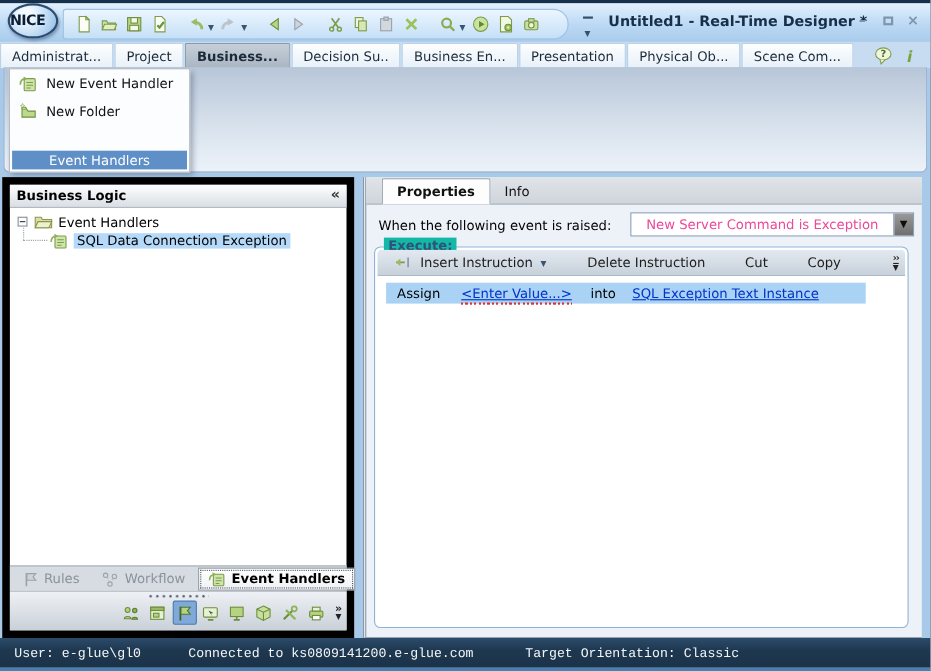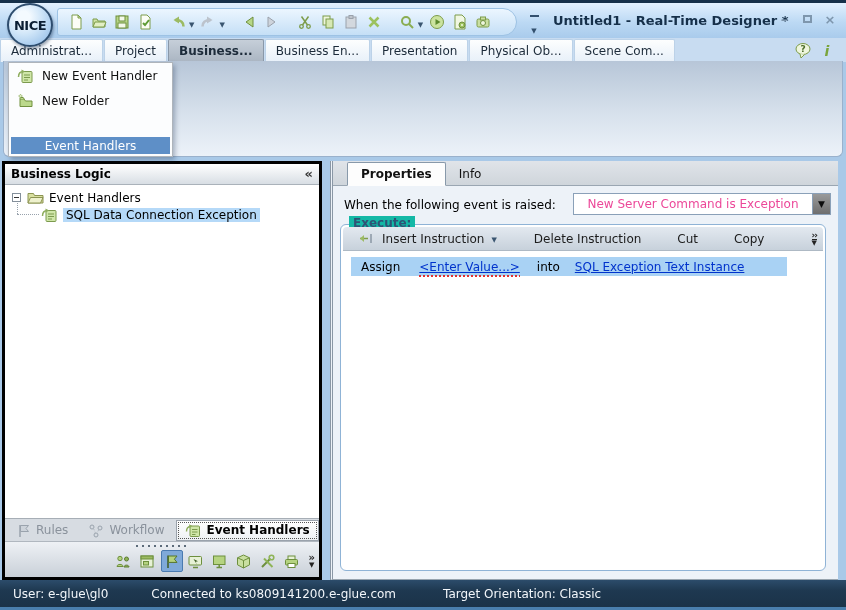--- a/index.html
+++ b/index.html
@@ -4,24 +4,24 @@
 <style>
   * { box-sizing: border-box; margin: 0; padding: 0; }
   body { font-family: "DejaVu Sans", "Liberation Sans", sans-serif; background:#666; }
   .window { position:relative; width:846px; height:610px; background:#a9c9e8; overflow:hidden; }
   .top-edge { position:absolute; top:0; left:0; right:0; height:3px; background:#16304a; }
   .bottom-edge { position:absolute; bottom:0; left:0; right:0; height:3px; background:#4a7fae; }
 
   
   .titlebar { position:absolute; top:3px; left:0; right:0; height:35px;
     background:linear-gradient(#e2f0fe, #bcd9f4 55%, #a9cbec); }
-  .nice-logo { position:absolute; top:3px; left:7px; width:46px; height:44px; border-radius:50%;
+  .nice-logo { position:absolute; top:3px; left:7px; width:46px; height:32px; border-radius:50%;
     background:radial-gradient(circle at 35% 30%, #f4faff 15%, #cfe5f8 45%, #9cc3ea 85%, #7fa9d6);
     border:2px solid #2e4d6e; box-shadow:1px 2px 3px rgba(20,40,70,.4);
-    display:flex; align-items:center; justify-content:center; z-index:30; cursor:pointer; }
+    display:flex; align-items:center; justify-content:flex-start; z-index:30; cursor:pointer; }
   .nice-logo span { font-weight:bold; font-size:13px; letter-spacing:-0.5px; color:#0b1e33; }
   .qat { position:absolute; left:57px; top:5px; height:28px; width:460px;
     background:linear-gradient(#ecf6ff, #c5dff6); border:1px solid #9dc2e4;
     border-radius:3px 14px 14px 3px; display:flex; align-items:center; padding:0 10px 0 8px; gap:3px; }
   .qicon { width:20px; height:20px; display:flex; align-items:center; justify-content:center; cursor:pointer; border-radius:2px; }
   .dd-arrow { font-size:7px; color:#3a5570; margin:6px 1px 0 -2px; }
   .qsep { width:7px; }
   .qat-more { position:absolute; left:528px; top:12px; width:12px; text-align:center; cursor:pointer; }
   .qat-more .bar { display:block; width:9px; height:0; border-top:2px solid #33506e; margin:0 auto 1px; }
   .qat-more .chev { font-size:7px; color:#33506e; line-height:5px; }
@@ -48,21 +48,21 @@
 
   
   .popup { position:absolute; top:62px; left:8px; width:165px; height:95px; background:#fcfdfe;
     border:1px solid #aeb4bb; box-shadow:2px 3px 5px rgba(30,50,80,.35); z-index:20; }
   .popup-item { display:flex; align-items:center; gap:8px; padding:5px 6px 4px 8px; font-size:12px; color:#111; cursor:pointer; }
   .popup-groupbar { position:absolute; left:2px; right:2px; bottom:2px; height:17px; background:#5e8fc7;
     color:#fff; font-size:12px; display:flex; align-items:center; justify-content:center; cursor:pointer; }
 
   
   .left-panel { position:absolute; left:2px; top:161px; width:320px; bottom:30px;
-    background:#fff; border:3px solid #000000; display:flex; flex-direction:column; }
+    background:#fff; border:7px solid #000000; display:flex; flex-direction:column; }
   .lp-header { height:21px; background:linear-gradient(#ffffff, #d8dee4); border-bottom:1px solid #aab2ba;
     display:flex; align-items:center; padding:0 6px; }
   .lp-header .lp-title { font-size:12px; font-weight:bold; color:#000; }
   .lp-header .collapse { margin-left:auto; font-size:13px; font-weight:bold; color:#333; cursor:pointer; line-height:12px; }
   .tree { flex:1; position:relative; padding-top:4px; overflow:hidden; }
   .tree-row { display:flex; align-items:center; height:17px; font-size:12px; color:#000; }
   .expander { width:9px; height:9px; border:1px solid #848f9a; background:#fff; margin:0 6px 0 7px;
     position:relative; cursor:pointer; flex:none; }
   .expander::after { content:""; position:absolute; left:1px; right:1px; top:3px; border-top:1px solid #333; }
   .tree-icon { margin-right:5px; display:flex; flex:none; }
@@ -121,21 +121,21 @@
     display:flex; align-items:center; font-size:12px; color:#000; padding-left:10px; }
   .ins-gap1 { width:19px; } .ins-gap2 { width:17px; } .ins-gap3 { width:15px; }
   .ins-link { color:#0033cc; text-decoration:underline; cursor:pointer; position:relative; white-space:nowrap; }
   .ins-link.wavy::after { content:""; position:absolute; left:0; right:0; bottom:-3px; height:2px;
     background-image:repeating-linear-gradient(90deg, #e03030 0 2px, transparent 2px 4px); }
 
   
   .statusbar { position:absolute; left:0; right:0; bottom:3px; height:27px;
     background:linear-gradient(#2c4c6b, #1e3850 40%, #1b3349); display:flex; align-items:center;
     color:#f2f6fa; font-size:12px; padding-left:13px; }
-  .sb-item { white-space:nowrap; }
+  .sb-item { white-space:nowrap;font-family:Liberation Mono, monospace; }
   .sb-gap1 { width:43px; } .sb-gap2 { width:47px; }
 
   svg { display:block; }
 </style>
 </head>
 <body>
 
 <div class="window">
   <div class="top-edge"></div>
 
@@ -254,20 +254,21 @@
           <i class="restore-box"></i>
         </span>
       <span class="wc">×</span>
     </div>
   </div>
 
   <div class="tabrow">
     <span class="rtab">Administrat...</span>
     <span class="rtab">Project</span>
     <span class="rtab active">Business...</span>
+    <span class="rtab">Decision Su..</span>
     <span class="rtab">Business En...</span>
     <span class="rtab">Presentation</span>
     <span class="rtab">Physical Ob...</span>
     <span class="rtab">Scene Com...</span>
     <span class="tab-icons">
       <span class="ticon">
           <svg width="18" height="17">
             <ellipse cx="9" cy="7" rx="7" ry="5.5" fill="#eef6dd" stroke="#7d9c4a"></ellipse>
             <path d="M6 12l1 4 3.5-3.5" fill="#eef6dd" stroke="#7d9c4a"></path>
             <text x="9" y="10" text-anchor="middle" font-size="9" font-weight="bold" fill="#4d6e2a">?</text>

